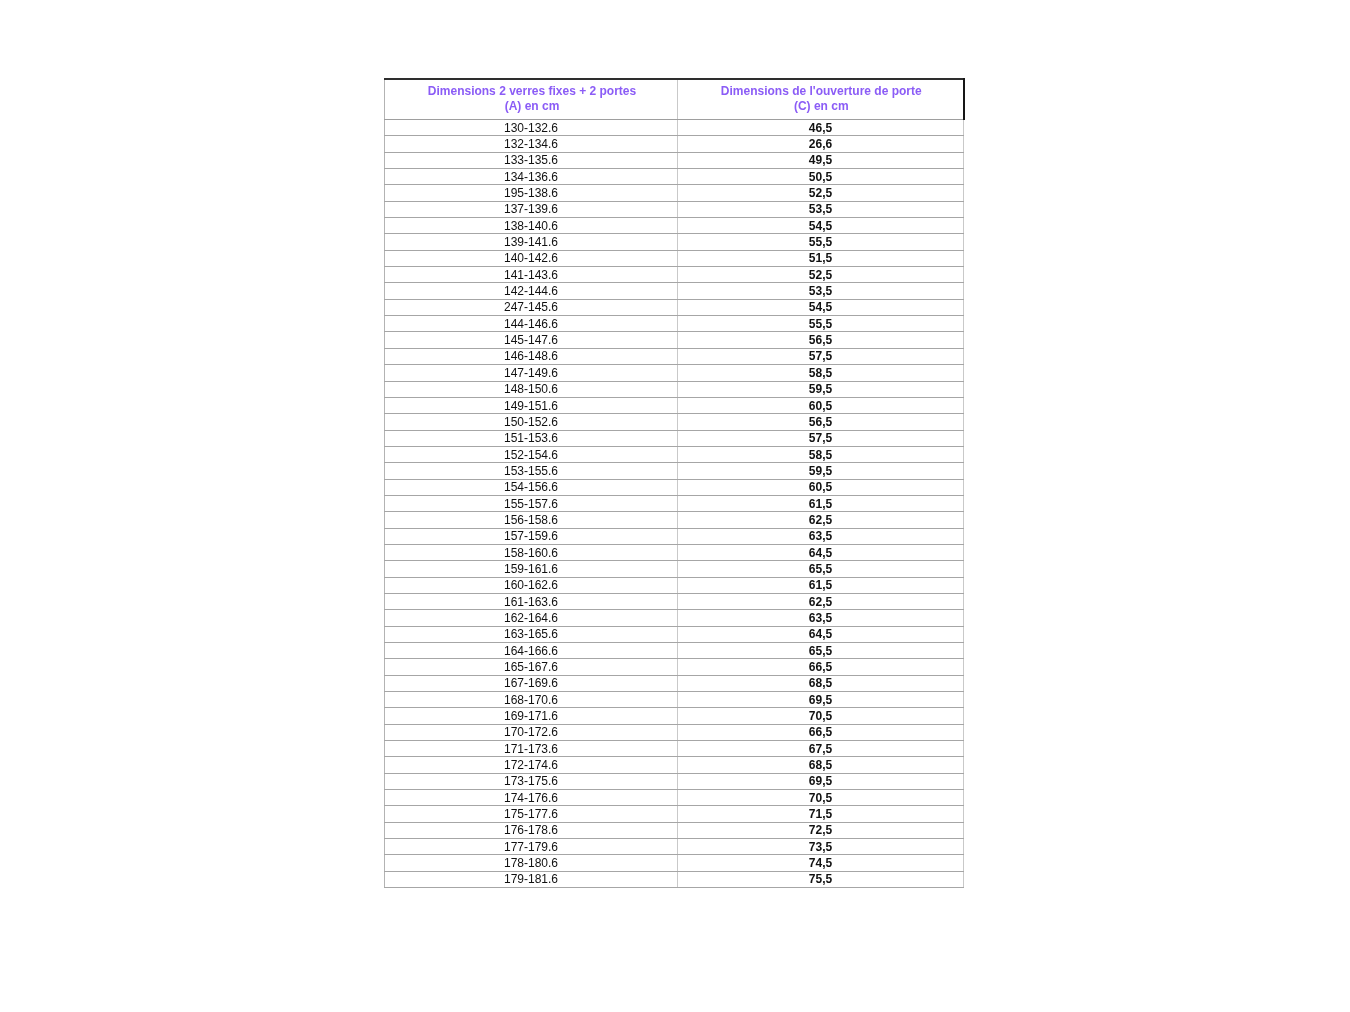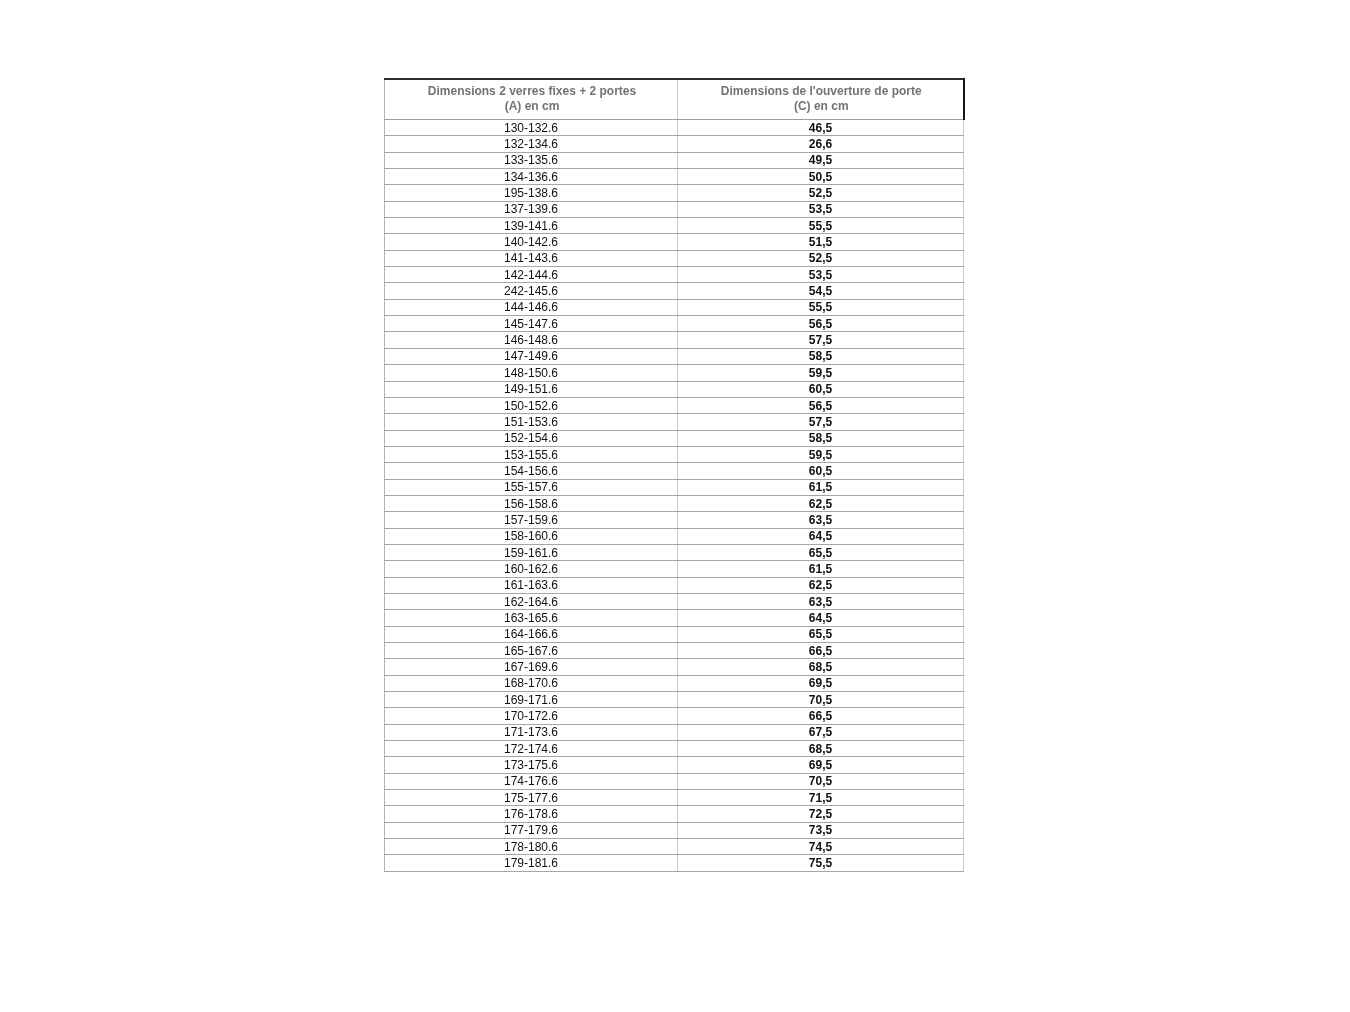--- a/index.html
+++ b/index.html
@@ -21,21 +21,21 @@
     border-collapse: collapse;
     table-layout: fixed;
     width: 579px;
     background: #ffffff;
   }
   col.col-a { width: 293px; }
   col.col-c { width: 286px; }
   th {
     font-size: 12px;
     font-weight: bold;
-    color: #737373;
+    color: #8b5cf6;
     text-align: center;
     vertical-align: middle;
     height: 36px;
     line-height: 15px;
     padding: 1px 0 2px 2px;
     border-top: 2px solid #2e2e2e;
     border-bottom: 1px solid #9e9e9e;
     background: #ffffff;
   }
   th.head-a {
@@ -107,37 +107,41 @@
         </tr>
         <tr>
           <td class="cell-a">195-138.6</td>
           <td class="cell-c">52,5</td>
         </tr>
         <tr>
           <td class="cell-a">137-139.6</td>
           <td class="cell-c">53,5</td>
         </tr>
         <tr>
+          <td class="cell-a">138-140.6</td>
+          <td class="cell-c">54,5</td>
+        </tr>
+        <tr>
           <td class="cell-a">139-141.6</td>
           <td class="cell-c">55,5</td>
         </tr>
         <tr>
           <td class="cell-a">140-142.6</td>
           <td class="cell-c">51,5</td>
         </tr>
         <tr>
           <td class="cell-a">141-143.6</td>
           <td class="cell-c">52,5</td>
         </tr>
         <tr>
           <td class="cell-a">142-144.6</td>
           <td class="cell-c">53,5</td>
         </tr>
         <tr>
-          <td class="cell-a">242-145.6</td>
+          <td class="cell-a">247-145.6</td>
           <td class="cell-c">54,5</td>
         </tr>
         <tr>
           <td class="cell-a">144-146.6</td>
           <td class="cell-c">55,5</td>
         </tr>
         <tr>
           <td class="cell-a">145-147.6</td>
           <td class="cell-c">56,5</td>
         </tr>

